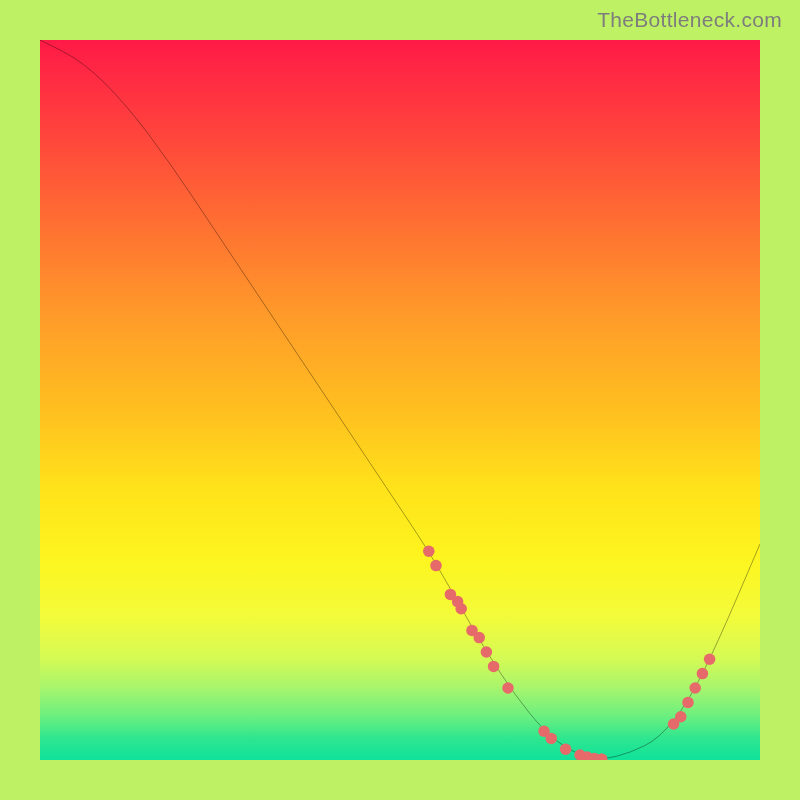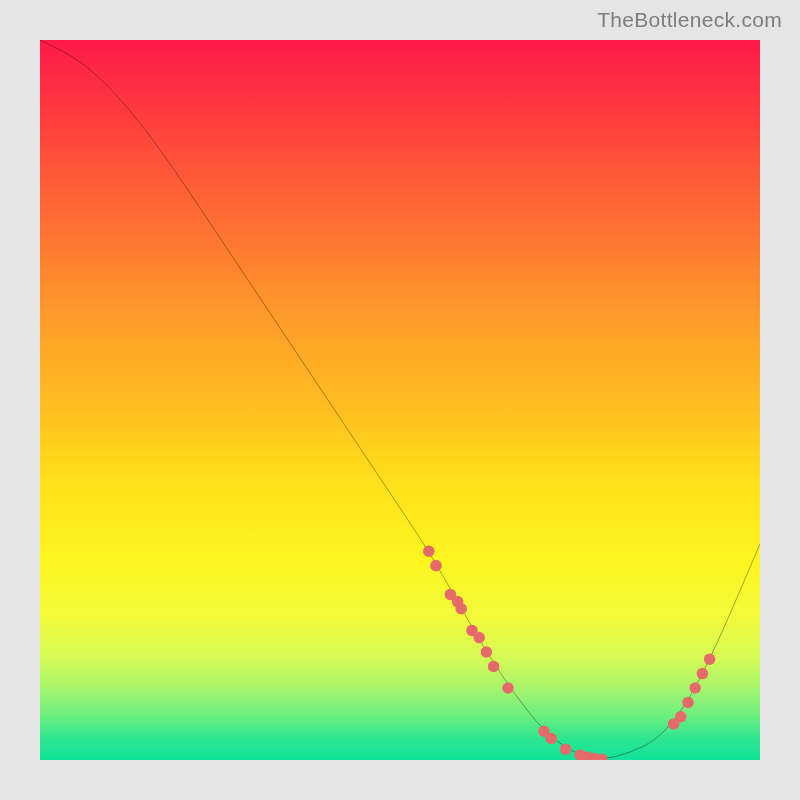--- a/index.html
+++ b/index.html
@@ -8,21 +8,21 @@
     width: 800px;
     height: 800px;
     background: #000;
     font-family: Arial, Helvetica, sans-serif;
     overflow: hidden;
   }
   .stage {
     position: relative;
     width: 800px;
     height: 800px;
-    background: #e5e5e5;
+    background: #bef264;
   }
   .plot {
     position: absolute;
     left: 40px;
     top: 40px;
     width: 720px;
     height: 720px;
     overflow: hidden;
   }
   .gradient {

